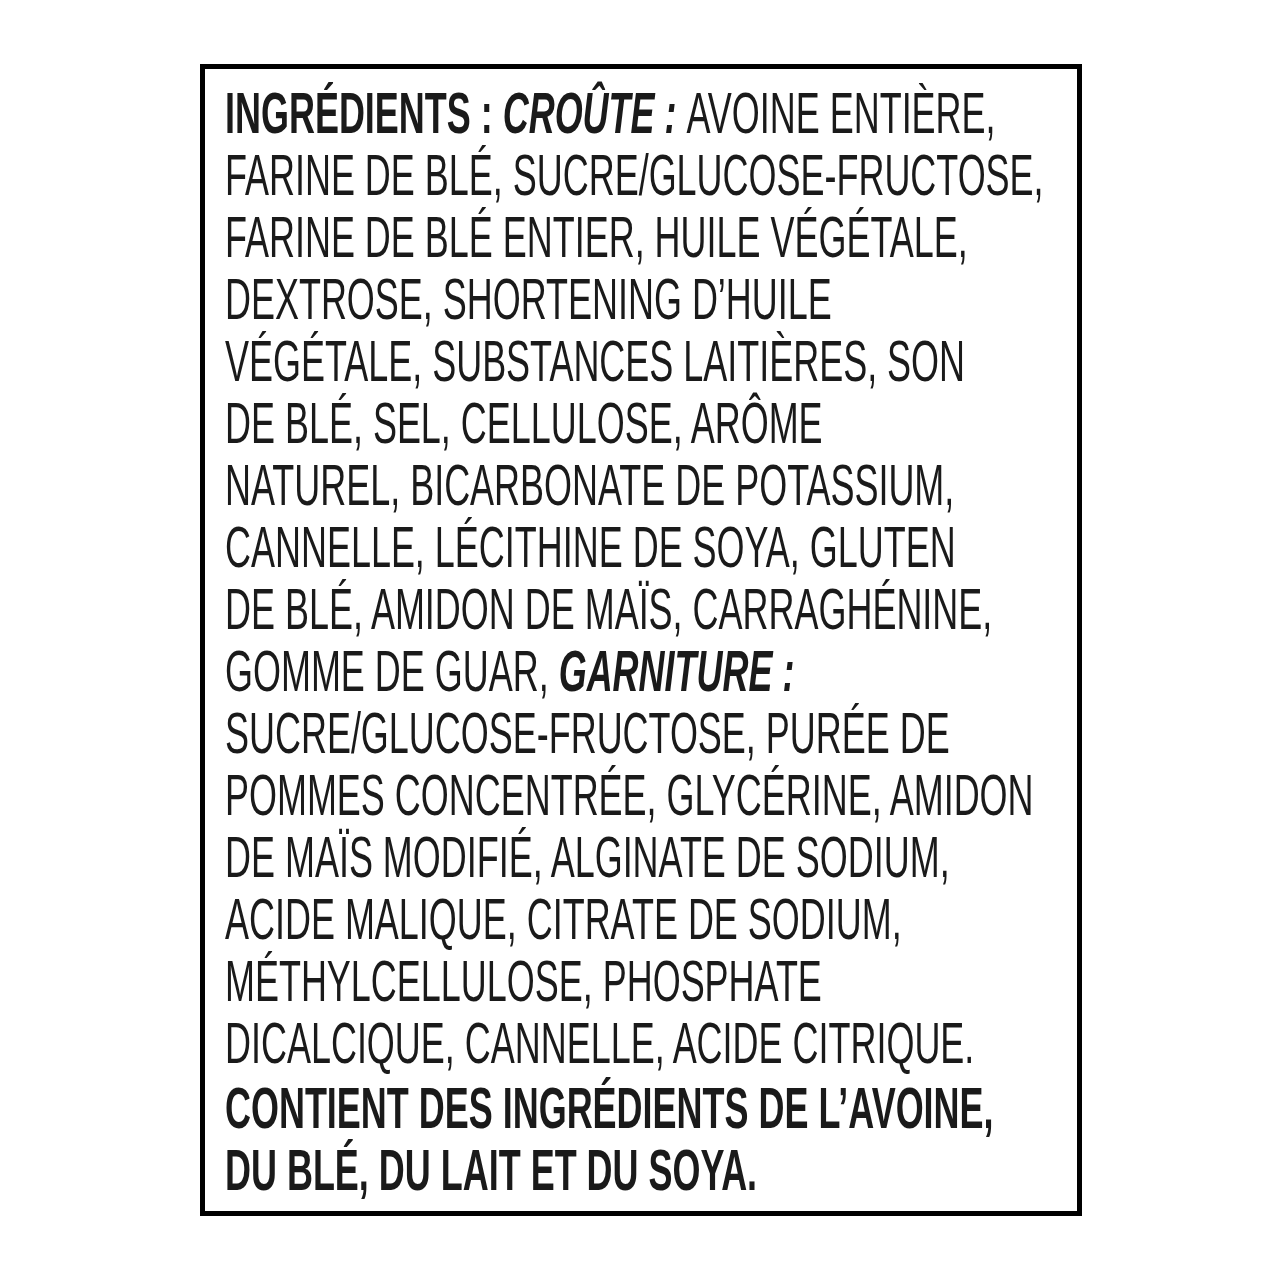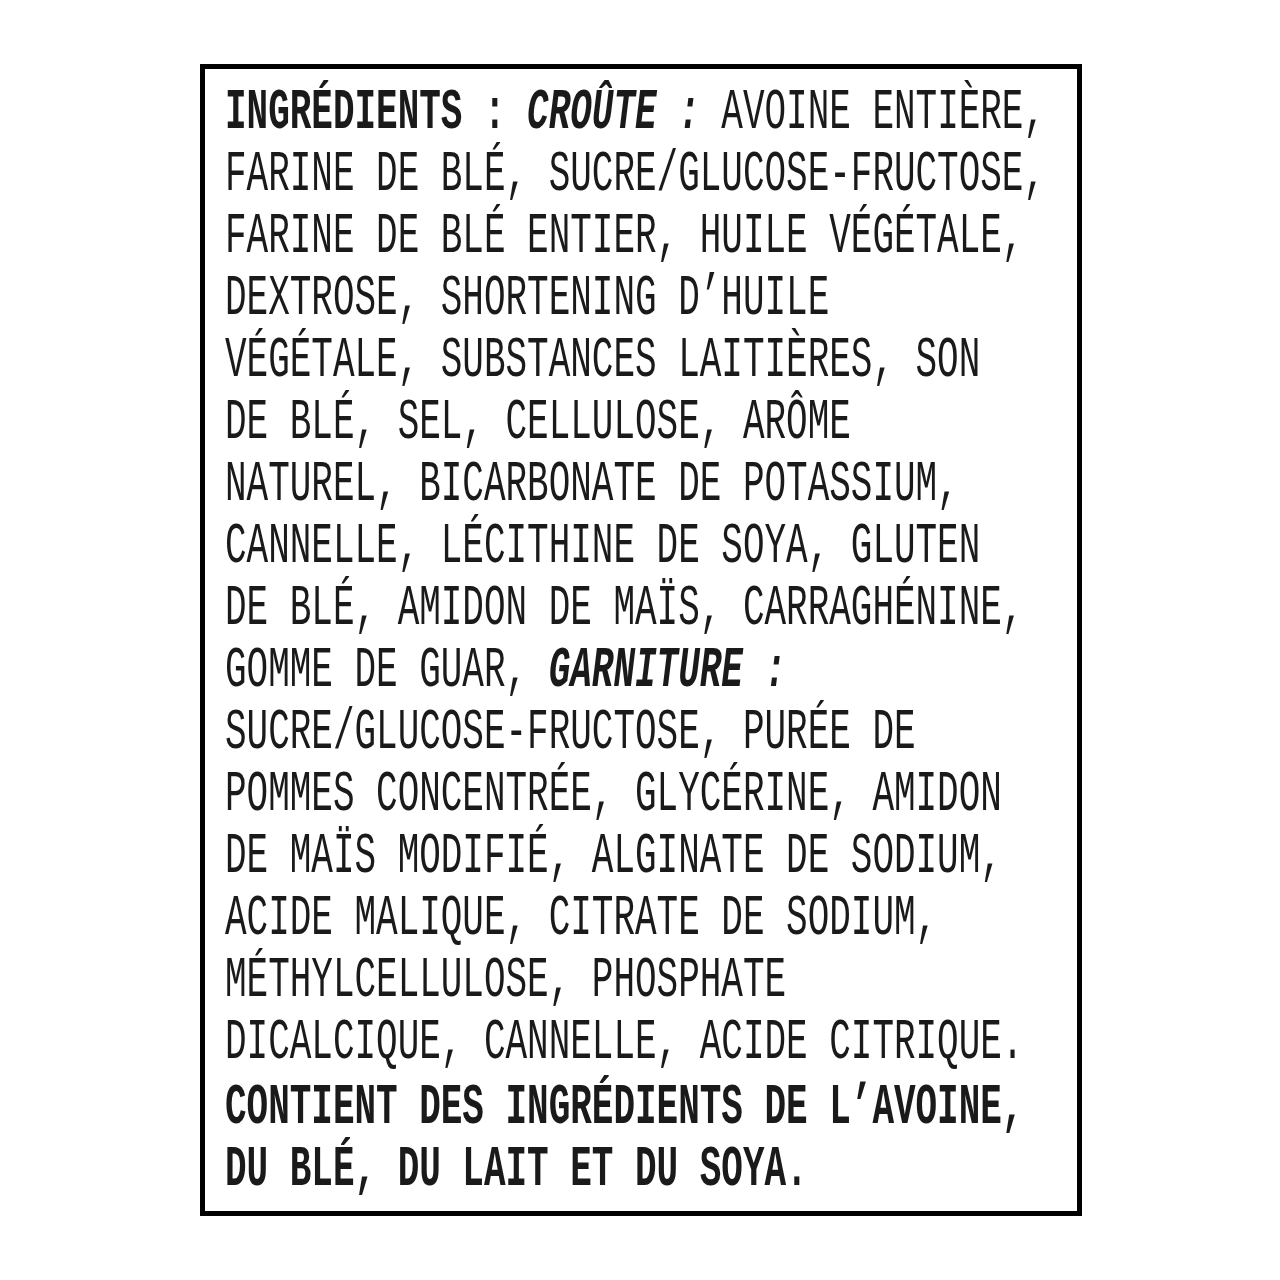--- a/index.html
+++ b/index.html
@@ -1,21 +1,21 @@
 <!DOCTYPE html>
 <html style="--text: #1a1a1a; --border: #000000; --bg: #ffffff;"><head>
 <meta charset="utf-8">
 <style>
   html, body { margin: 0; padding: 0; background: #ffffff; }
   .page {
     position: relative;
     width: 1280px;
     height: 1280px;
     background: var(--bg, #ffffff);
-    font-family: Liberation Mono, monospace;
+    font-family: Liberation Sans, sans-serif;
     overflow: hidden;
     border-radius: 13px;
   }
   .label-box {
     position: absolute;
     left: 200px;
     top: 64px;
     width: 882px;
     height: 1152px;
     box-sizing: border-box;

